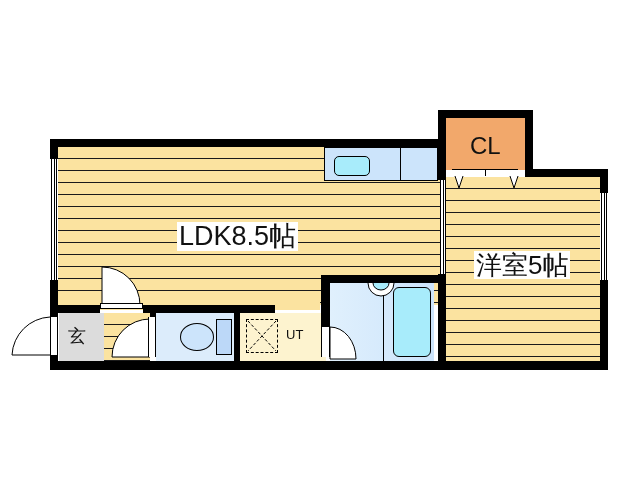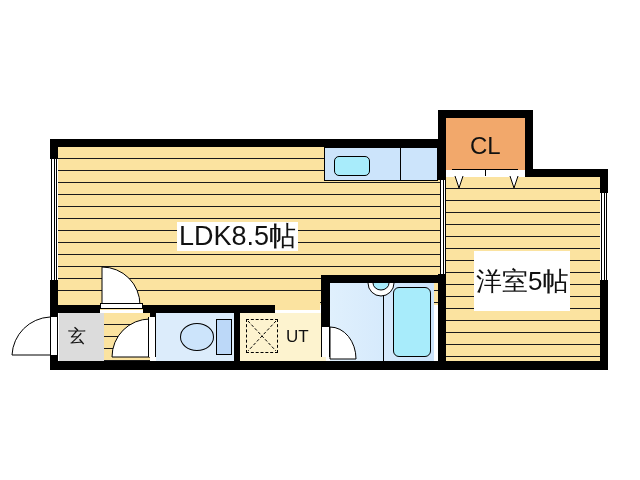--- a/index.html
+++ b/index.html
@@ -45,21 +45,21 @@
 <div class="abs" style="left:156px; top:313px; width:78px; height:48px; background:#dcecfb;"></div>
 <div class="abs" style="left:180px; top:323px; width:34px; height:28px; background:#cce4fb; border:1px solid #000; border-radius:50%; box-sizing:border-box;"></div>
 <div class="abs" style="left:216px; top:319px; width:16px; height:36px; background:#bcd8f8; border:1px solid #000; box-sizing:border-box;"></div>
 
 <div class="abs" style="left:240px; top:313px; width:86px; height:48px; background:#fdf3cf;"></div>
 <div class="abs" style="left:246px; top:319px; width:32px; height:34px; border:1px dashed #000; box-sizing:border-box;"></div>
 <svg style="left:246px; top:319px;" width="32" height="34">
   <line x1="2" y1="2" x2="30" y2="32" stroke="#000" stroke-width="1" stroke-dasharray="3,2"></line>
   <line x1="30" y1="2" x2="2" y2="32" stroke="#000" stroke-width="1" stroke-dasharray="3,2"></line>
 </svg>
-<div class="label-box" style="left:286px; top:328px; font-size:17px; background:transparent;">UT</div>
+<div class="label-box" style="left:286px; top:328px; font-size:13px; background:transparent;">UT</div>
 
 <div class="abs" style="left:330px; top:283px; width:104px; height:78px; background:linear-gradient(to right, #e0f0fd, #cce4fb);"></div>
 <div class="abs" style="left:393px; top:287px; width:38px; height:70px; background:#a8ecfb; border:1px solid #000; border-radius:6px; box-sizing:border-box;"></div>
 <div class="abs" style="left:383px; top:283px; width:1px; height:78px; background:#000;"></div>
 <svg style="left:366px; top:283px;" width="30" height="20">
   <path d="M2 0 A13 13 0 0 0 28 0" fill="#fff" stroke="#000" stroke-width="1"></path>
   <path d="M7 0 A8 7 0 0 0 23 0" fill="#a8ecfb" stroke="#000" stroke-width="1"></path>
 </svg>
 
 <div class="wall" style="left:50px; top:139px; width:396px; height:8px;"></div>
@@ -114,13 +114,13 @@
   <path d="M0 0 A26 32 0 0 1 26 32 L0 32 Z" fill="#fff" stroke="#000" stroke-width="1"></path>
 </svg>
 <div class="abs" style="left:321px; top:327px; width:9px; height:30px; background:#fff; border-left:1px solid #000; border-right:1px solid #000; box-sizing:border-box;"></div>
 
 <svg style="left:452px; top:176px;" width="70" height="14">
   <path d="M3 0 L7 12 L11 0" fill="#fff" stroke="#000" stroke-width="1"></path>
   <path d="M58 0 L62 12 L66 0" fill="#fff" stroke="#000" stroke-width="1"></path>
 </svg>
 
 <div class="label-box" style="left:177px; top:222px; font-size:27px; padding:1px 2px;">LDK8.5帖</div>
-<div class="label-box" style="left:474px; top:251px; font-size:26px; padding:17px 2px;">洋室5帖</div>
+<div class="label-box" style="left:474px; top:251px; font-size:26px; padding:1px 2px;">洋室5帖</div>
 
 </body></html>

